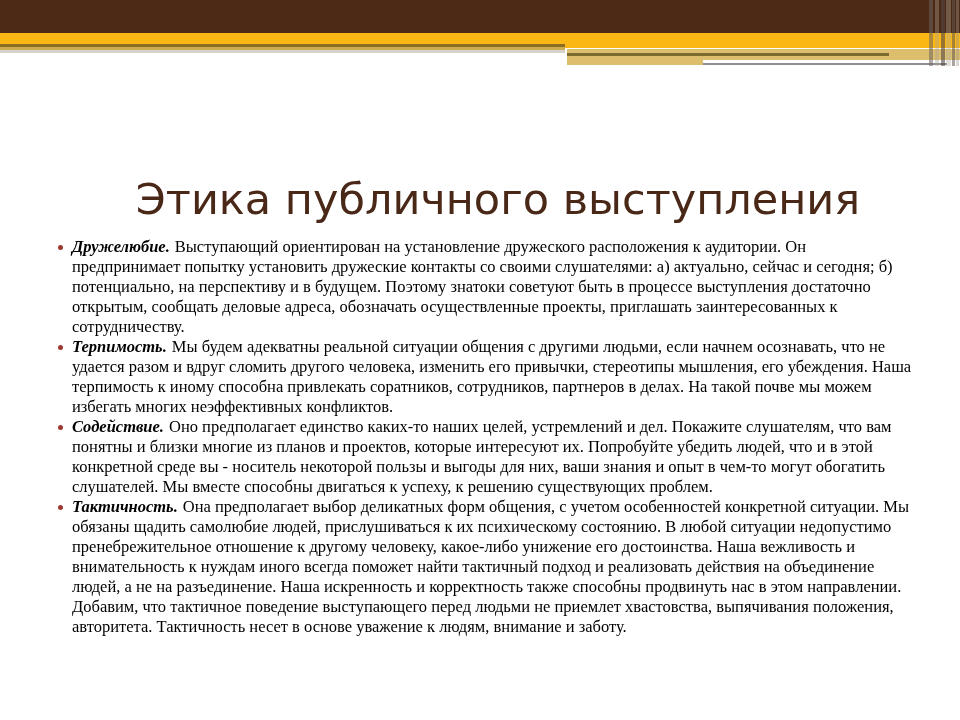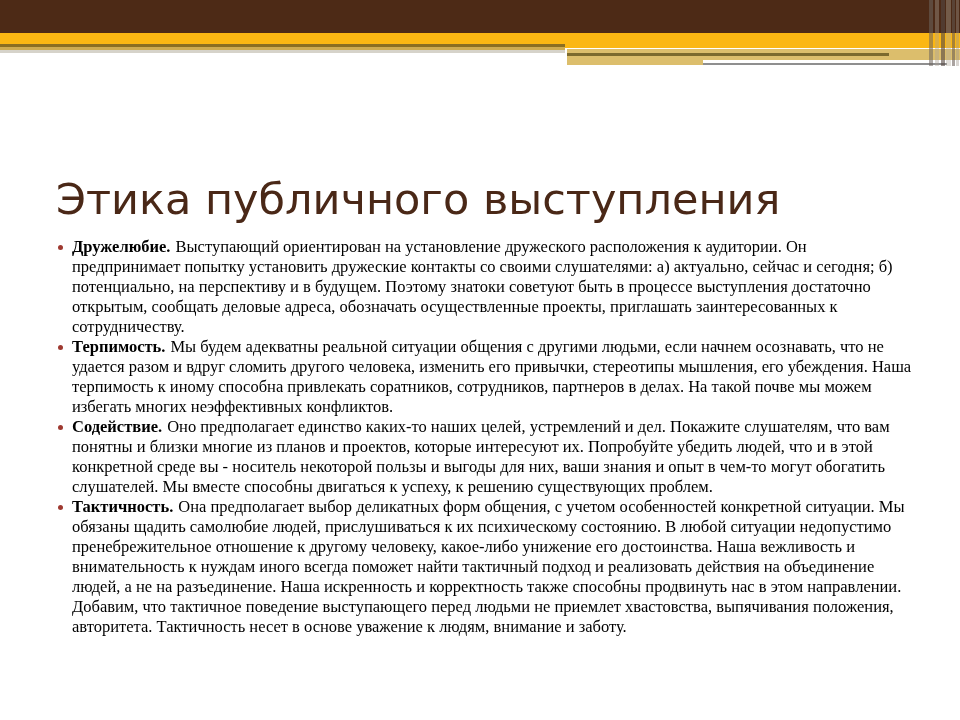--- a/index.html
+++ b/index.html
@@ -22,36 +22,36 @@
   .gray-right  {left:703px;top:62.5px;width:244px;height:2.8px;background:var(--header-gray);}
   .vstripes div{top:0;height:66px;}
   .s1{left:929px;width:4px;background:rgba(110,100,95,.55);}
   .s2{left:935px;width:4px;background:rgba(170,160,150,.38);}
   .s3{left:941px;width:4px;background:rgba(85,72,66,.6);}
   .s4{left:946px;width:5px;background:rgba(180,170,158,.38);}
   .s5{left:952px;width:3px;background:rgba(100,88,82,.55);}
   .s6{left:956px;width:3px;background:rgba(160,150,140,.4);}
   
   .title{
-    position:absolute;left:56px;top:144px;width:860px;
+    position:absolute;left:68px;top:144px;width:860px;
     font-family:"DejaVu Sans","Liberation Sans",sans-serif;
     font-size:43px;line-height:1.25;font-weight:400;
-    color:var(--title-color);white-space:nowrap;
+    color:var(--title-color);white-space:nowrap;text-align:center;
   }
   
   .content{position:absolute;left:57px;top:237px;width:858px;}
   .bullet-item{display:flex;align-items:flex-start;}
   .dot{
     flex:0 0 auto;width:5px;height:5px;border-radius:50%;
     background:var(--bullet-dot);margin:8px 9px 0 1px;
   }
   .bullet-text{
     margin:0;font-size:16.5px;line-height:20px;color:var(--text-color);
   }
-  .term{font-weight:bold;margin-right:5px;}
+  .term{font-weight:bold;font-style:italic;margin-right:5px;}
 </style>
 </head>
 <body>
 
 <div class="slide">
 
   <div class="hdr">
     <div class="brown-bar"></div>
     <div class="yellow-bar"></div>
     <div class="yellow-ext"></div>

